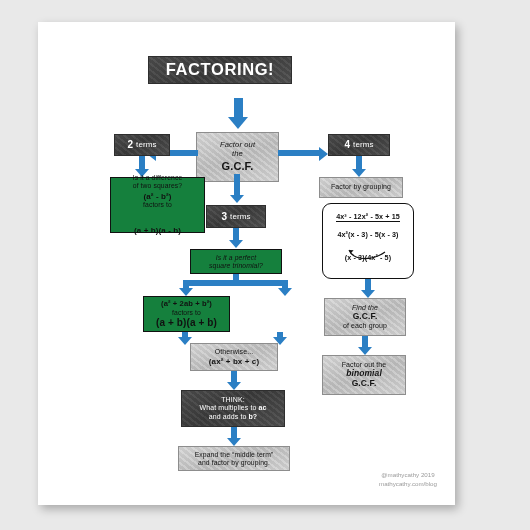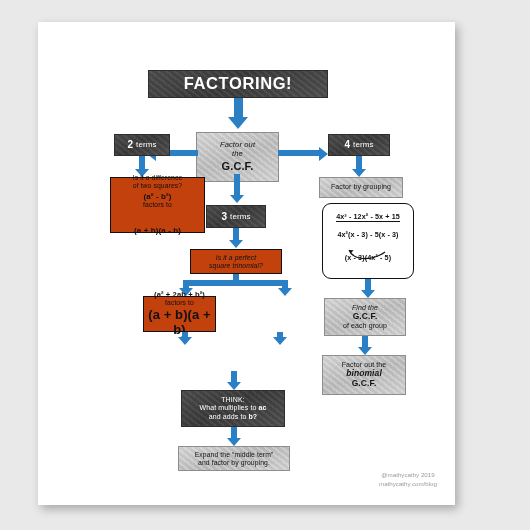--- a/index.html
+++ b/index.html
@@ -37,21 +37,21 @@
     border:1px solid #2e2e2e;
   }
   .gray{
     background:
       repeating-linear-gradient(38deg, rgba(255,255,255,.22) 0 2px, rgba(0,0,0,.02) 2px 5px),
       linear-gradient(160deg,#d2d2d2 0%,#b9b9b9 50%,#cfcfcf 100%);
     color:#141414;
     border:1px solid #8d8d8d;
   }
   .white{
-    background:#c2410c;color:#111111;border:1.6px solid #111111;text-align:center;
+    background:#15803d;color:#111111;border:1.6px solid #111111;text-align:center;
   }
   .whiteround{
     background:#ffffff;color:#111111;border:1.6px solid #111111;border-radius:9px;text-align:right;
   }
 
   .b{font-weight:bold;}
   .i{font-style:italic;}
 
   
   .arrow{position:absolute;}
@@ -67,21 +67,21 @@
     width:0;height:0;border-top:7px solid transparent;border-bottom:7px solid transparent;
     border-left:9px solid #2b7fc4;
   }
   .shaft-v{position:absolute;width:6px;background:#2b7fc4;}
   .shaft-h{position:absolute;height:6px;background:#2b7fc4;}
   .shaft-v.wide{width:9px;}
   .ar-down.big{border-left:10px solid transparent;border-right:10px solid transparent;border-top:12px solid #2b7fc4;}
 
   
   .title{
-    position:absolute;left:110px;top:48px;width:180px;height:28px;
+    position:absolute;left:110px;top:34px;width:144px;height:28px;
     font-size:16.5px;font-weight:bold;letter-spacing:.6px;
   }
 
   .credit{
     position:absolute;right:18px;bottom:16px;
     text-align:center;color:#9a9a9a;font-size:6.2px;line-height:1.45;
   }
   .credit div{white-space:nowrap;}
 
   .eqline{display:block;white-space:nowrap;}
@@ -143,32 +143,36 @@
         <span class="i">square trinomial?</span>
       </div>
 
       <div class="shaft-v" style="left:195px;top:252px;height:8px;"></div>
       <div class="shaft-h" style="left:145px;top:258px;width:105px;"></div>
       <div class="shaft-v" style="left:145px;top:258px;height:9px;"></div>
       <div class="arrow ar-down" style="left:141px;top:266px;"></div>
       <div class="shaft-v" style="left:244px;top:258px;height:9px;"></div>
       <div class="arrow ar-down" style="left:240px;top:266px;"></div>
 
-      <div class="box white" style="left:105px;top:274px;width:73px;height:36px;font-size:6.8px;">
+      <div class="box white" style="left:105px;top:274px;width:87px;height:36px;font-size:6.8px;">
         <span class="b" style="font-size:7.6px;">(a² + 2ab + b²)</span>
         <span>factors to</span>
-        <span class="b" style="font-size:13px;">(a + b)(a + b)</span>
+        <span class="b" style="font-size:10px;">(a + b)(a + b)</span>
       </div>
 
 
       <div class="shaft-v" style="left:144px;top:310px;height:6px;"></div>
       <div class="arrow ar-down" style="left:140px;top:315px;"></div>
       <div class="shaft-v" style="left:239px;top:310px;height:6px;"></div>
       <div class="arrow ar-down" style="left:235px;top:315px;"></div>
 
+      <div class="box gray" style="left:152px;top:321px;width:88px;height:28px;font-size:7px;">
+        <span>Otherwise...</span>
+        <span class="b" style="font-size:8px;margin-top:1px;">(ax² + bx + c)</span>
+      </div>
       <div class="shaft-v" style="left:193px;top:349px;height:12px;"></div>
       <div class="arrow ar-down" style="left:189px;top:360px;"></div>
 
       <div class="box dark" style="left:143px;top:368px;width:104px;height:37px;font-size:7px;">
         <span>THINK:</span>
         <span>
           <span>What multiplies to </span><span class="b">ac</span>
         </span>
         <span>
           <span>and adds to </span><span class="b">b?</span>

